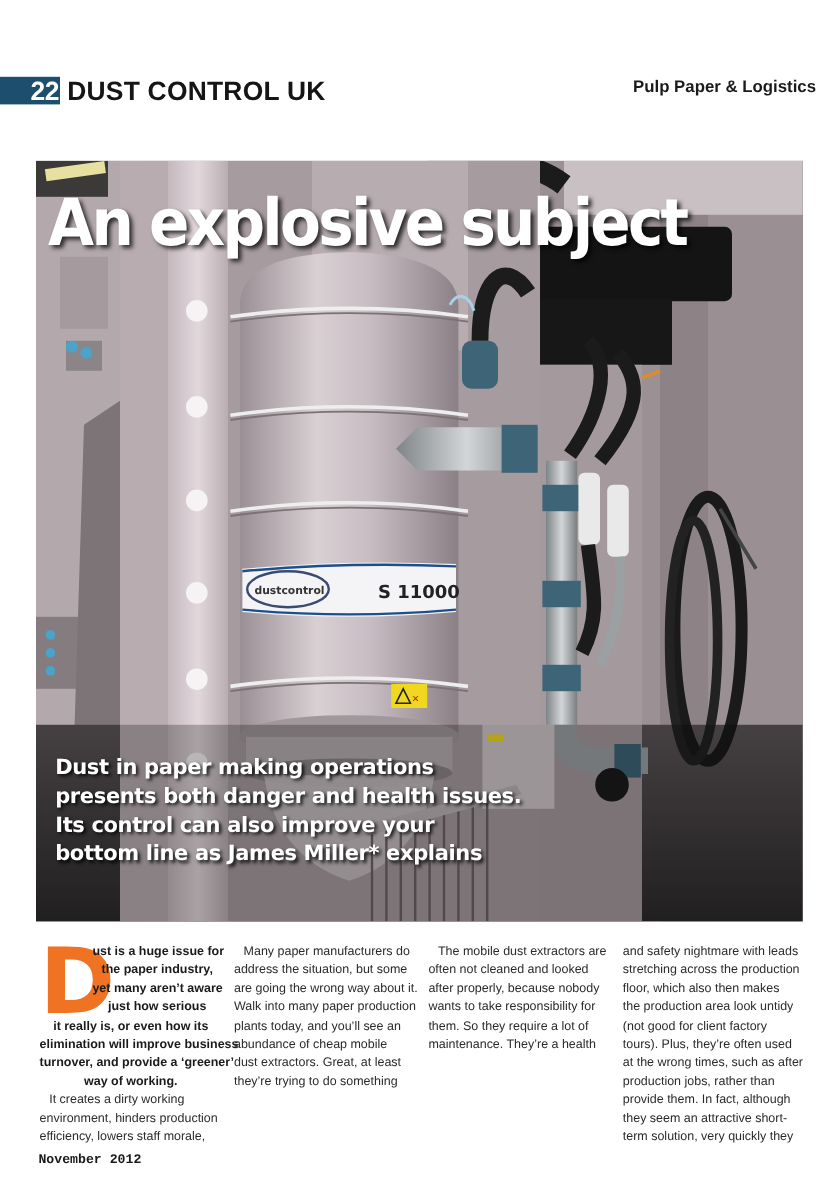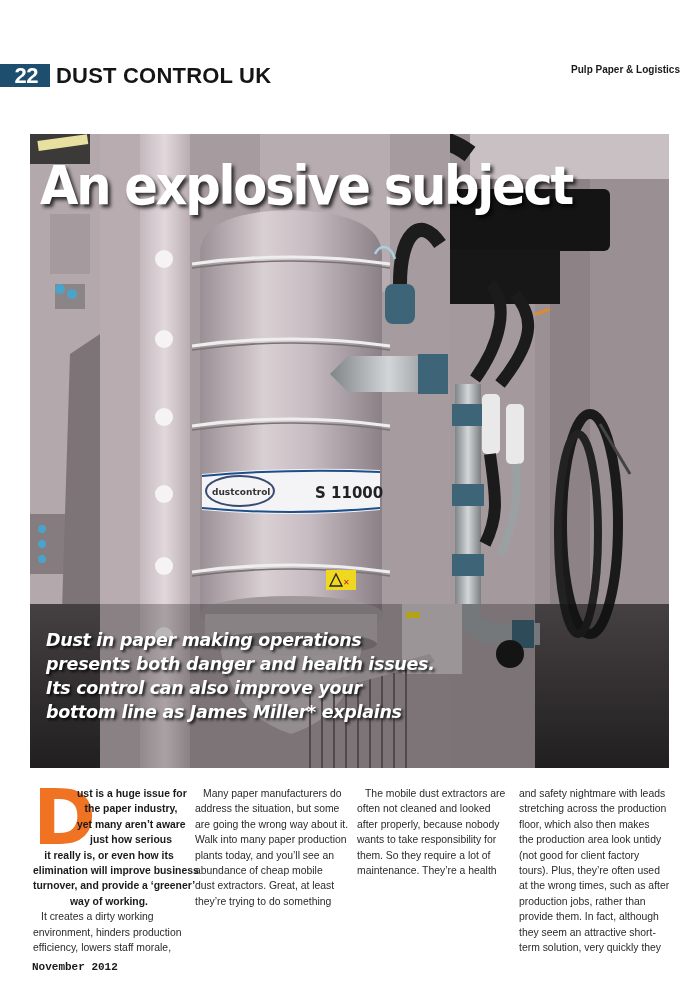--- a/index.html
+++ b/index.html
@@ -3,37 +3,37 @@
 <meta charset="utf-8">
 <style>
   html, body { margin: 0; padding: 0; background: #ffffff; }
   body { width: 700px; height: 990px; position: relative; overflow: hidden;
          font-family: "Liberation Sans", "DejaVu Sans", sans-serif; color: #1a1a1a; }
 
   
   .page-header { position: absolute; left: 0; top: 60px; width: 700px; height: 30px; }
   .page-num { position: absolute; left: 0; top: 4px; width: 50px; height: 23px; background: #1d4e6e;
               color: #fff; font-weight: bold; font-size: 22px; line-height: 23px; text-align: right;
-              padding-right: 12px; box-sizing: border-box; letter-spacing: -0.5px; }
+              padding-right: 1px; box-sizing: border-box; letter-spacing: -0.5px; }
   .section-title { position: absolute; left: 56px; top: 3px; font-weight: bold; font-size: 22px;
                    line-height: 25px; color: #151515; letter-spacing: 0.2px; }
-  .pub-name { position: absolute; right: 20px; top: 4px; font-weight: bold; font-size: 10px; color: #1a1a1a; }
+  .pub-name { position: absolute; right: 20px; top: 4px; font-weight: bold; font-size: 14px; color: #1a1a1a; }
 
   
   .photo { position: absolute; left: 30px; top: 134px; width: 639px; height: 634px; overflow: hidden;
            background: #8f8589; }
   .photo svg { position: absolute; left: 0; top: 0; }
   .headline { position: absolute; left: 10px; top: 22px; font-family: "DejaVu Sans", sans-serif;
               font-weight: bold; font-size: 54px; line-height: 60px; color: #ffffff;
               letter-spacing: -2.5px; transform: scaleX(0.92); transform-origin: left top;
               text-shadow: 3px 3px 4px rgba(0,0,0,0.75); white-space: nowrap; }
   .standfirst { position: absolute; left: 16px; top: 494px; width: 460px; font-family: "DejaVu Sans", sans-serif;
                 font-weight: bold; font-size: 17.5px; line-height: 24px; color: #ffffff;
                 text-shadow: 2px 2px 3px rgba(0,0,0,0.85); letter-spacing: -0.3px; }
-  .standfirst span { display: block; white-space: nowrap; font-style: italic; }
+  .standfirst span { display: block; white-space: nowrap; }
 
   
   .columns { position: absolute; left: 33px; top: 786px; width: 640px; height: 170px; }
   .col { position: absolute; top: 0; width: 152px; font-size: 10.4px; line-height: 15.4px; color: #2a2a2a; }
   .col p { margin: 0; }
   .col .indent { text-indent: 8px; }
   .col span.line { display: block; white-space: nowrap; }
   .col1 { left: 0; }
   .col2 { left: 162px; }
   .col3 { left: 324px; }

